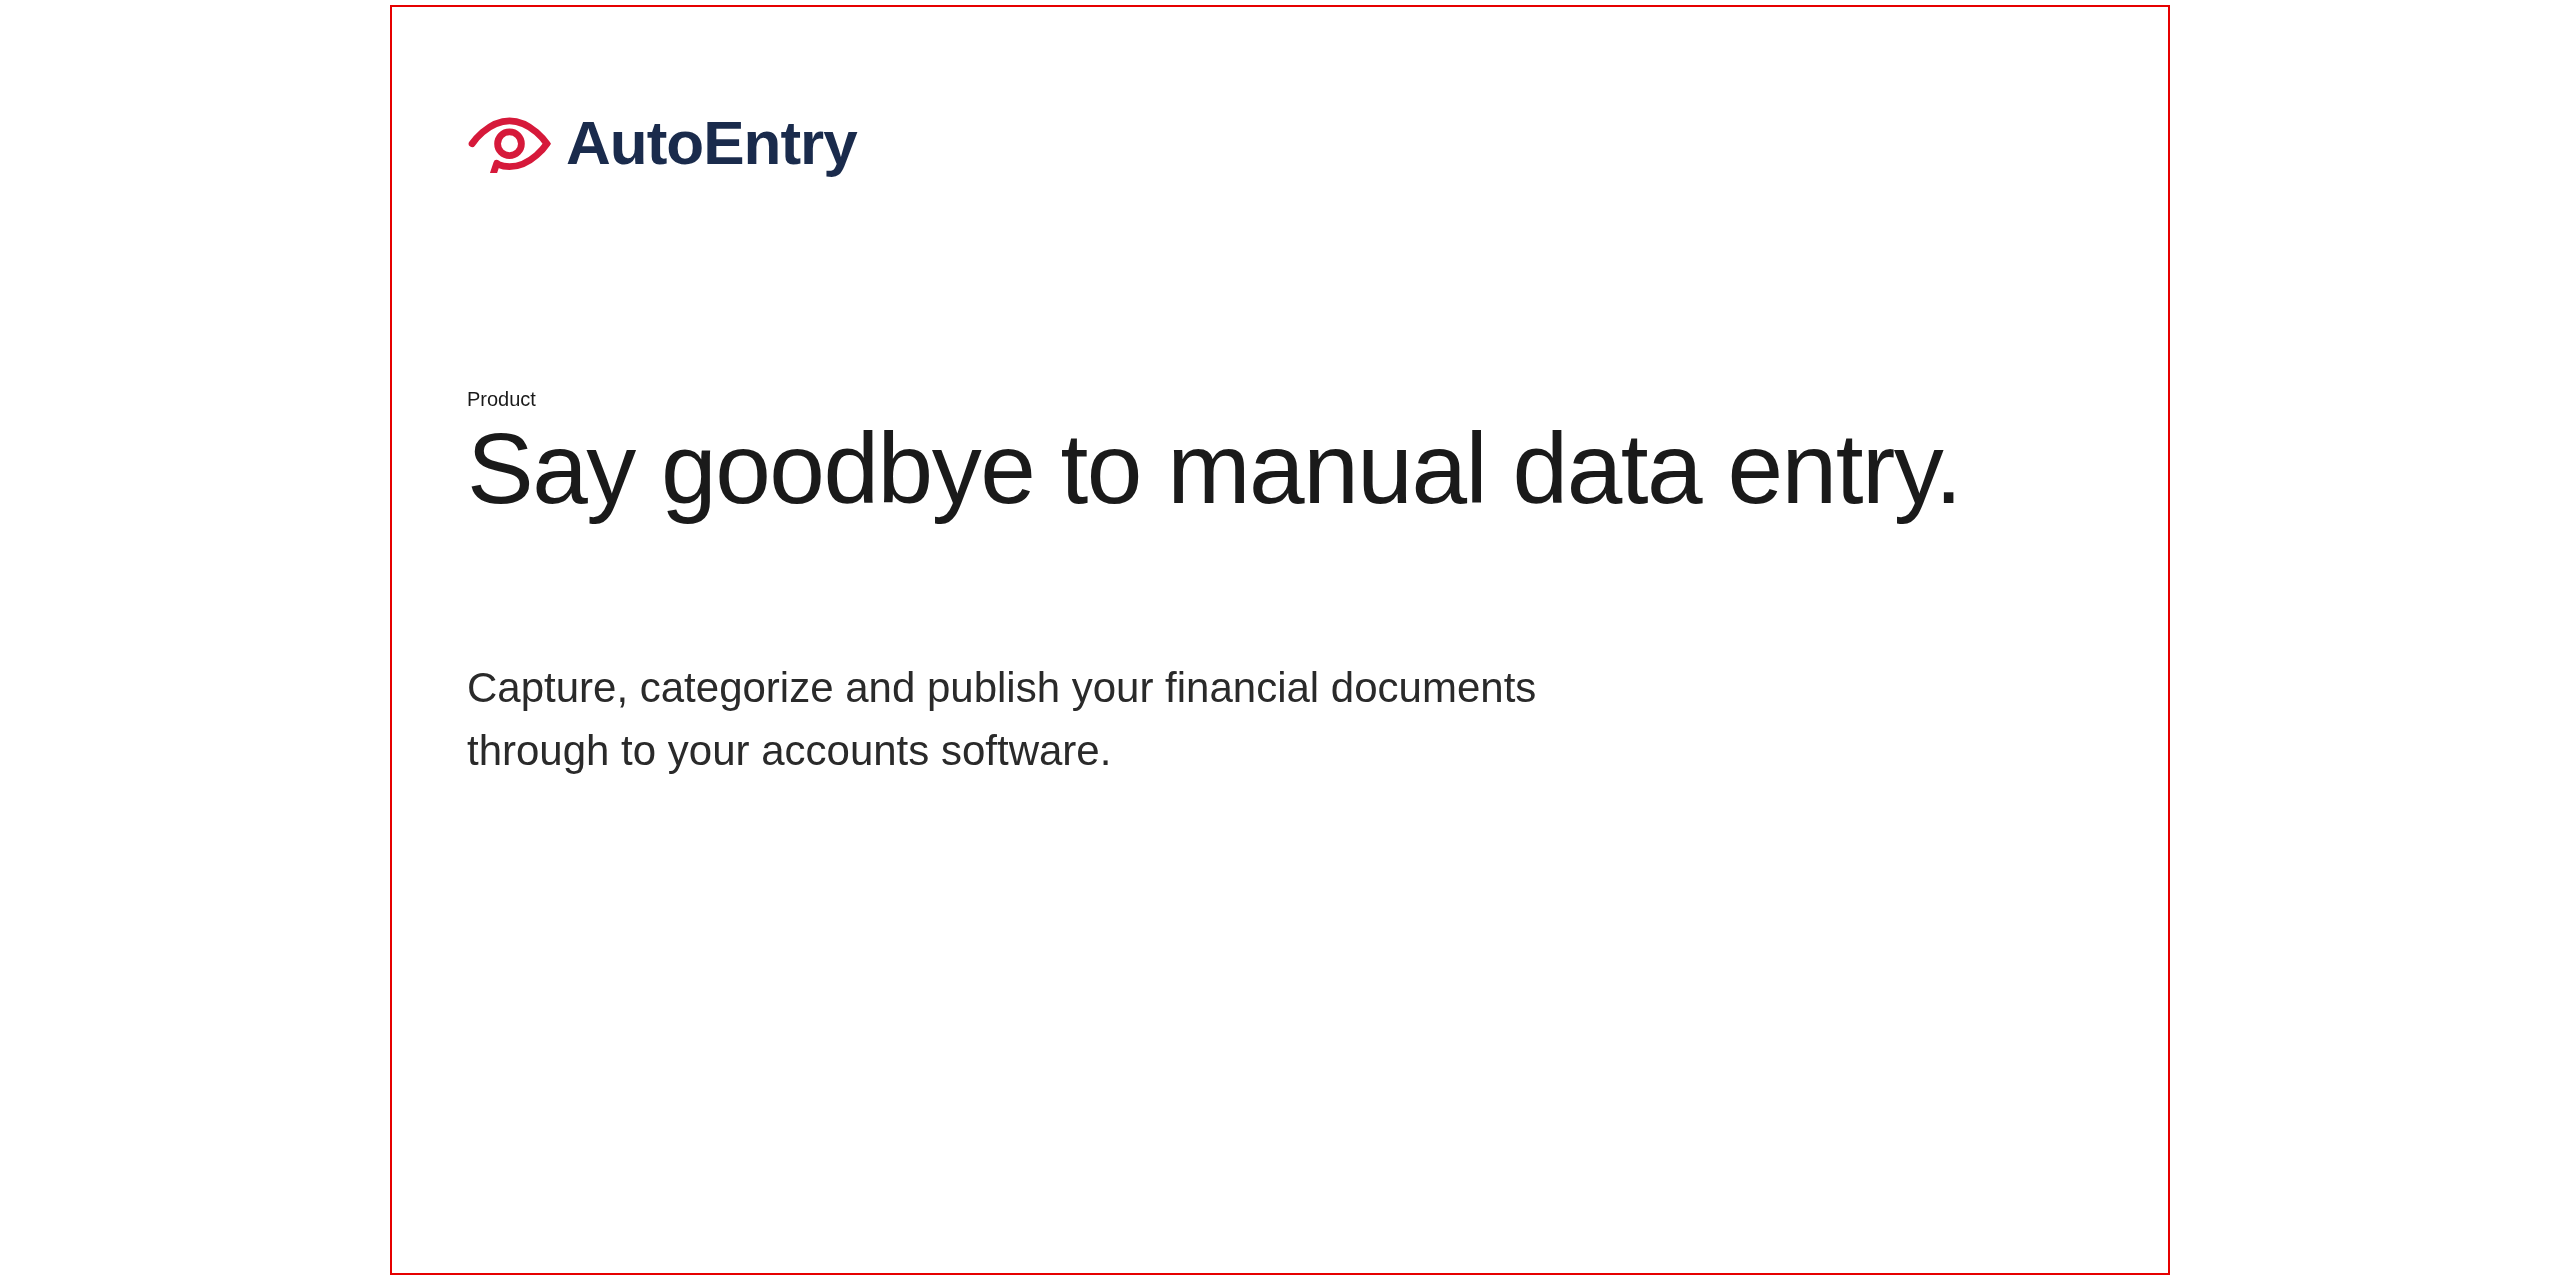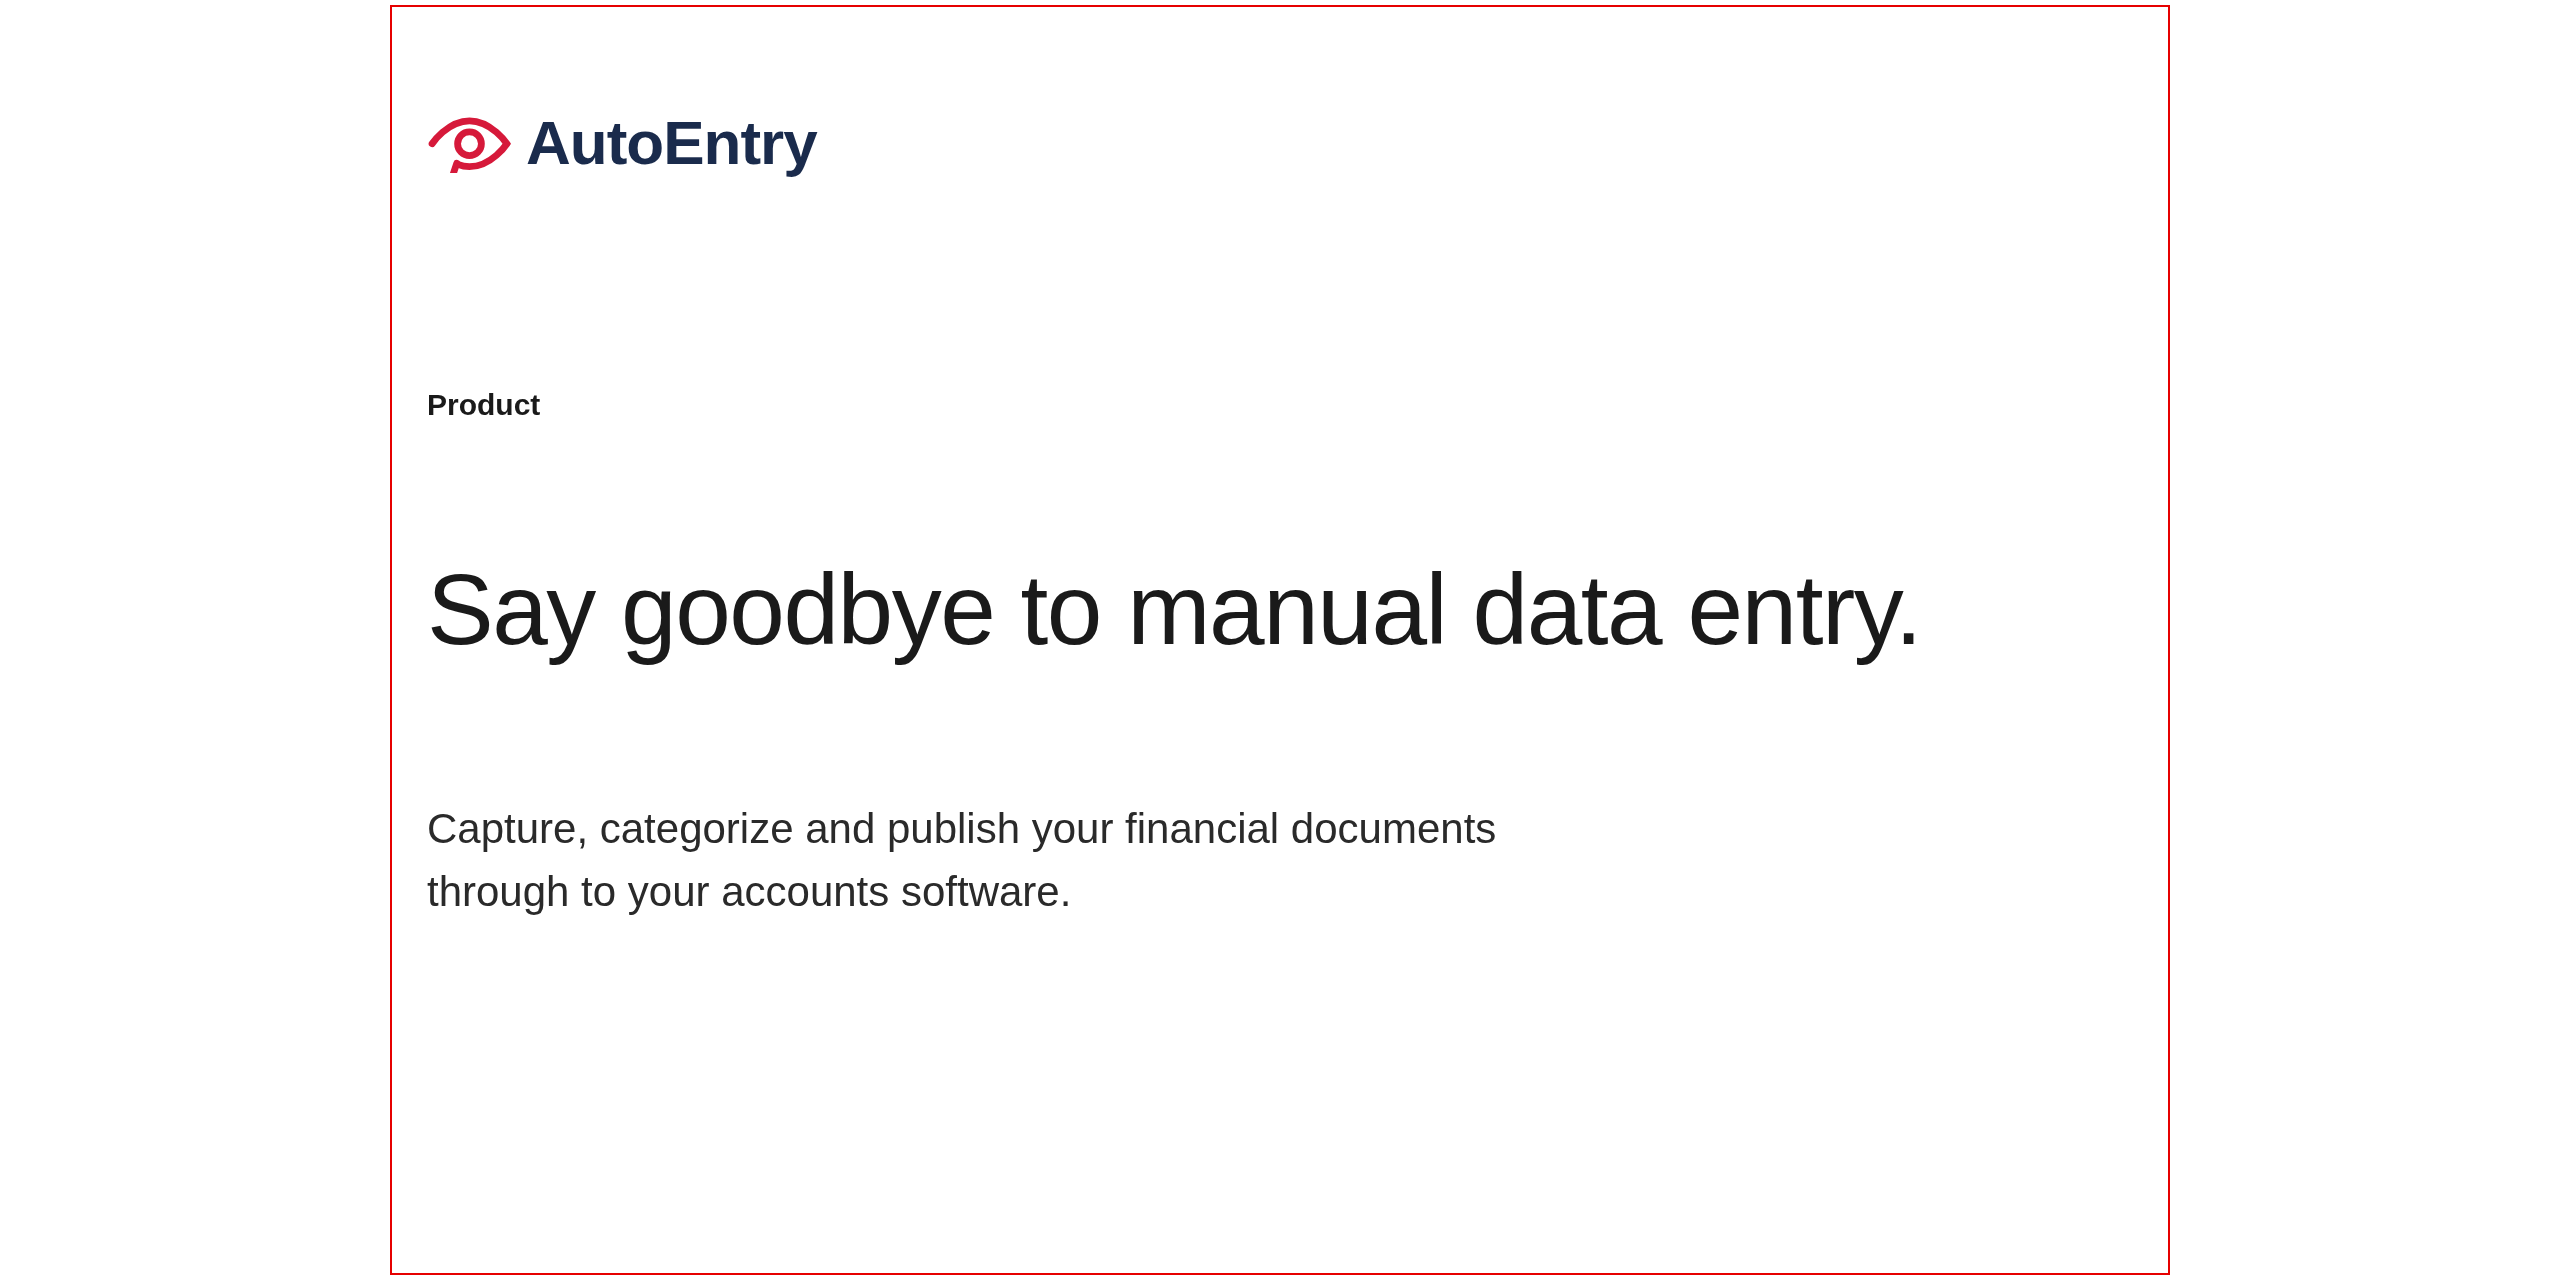--- a/index.html
+++ b/index.html
@@ -14,44 +14,43 @@
       height: 1280px;
       display: flex;
       align-items: center;
       justify-content: center;
     }
     .container {
       border: 2px solid #E60000;
       background: #ffffff;
       width: 1780px;
       height: 1270px;
-      padding: 100px 35px;
+      padding: 100px 75px;
       position: relative;
     }
     .logo-area {
       display: flex;
       align-items: center;
       gap: 14px;
       margin-bottom: 210px;
     }
     .logo-icon {
       width: 85px;
       height: 58px;
     }
     .logo-text {
       font-size: 62px;
       font-weight: 700;
       color: #1A2B4C;
       letter-spacing: -1px;
     }
     .category-label {
-      font-size: 30px;
-      font-weight: 700;
+      font-size: 20px;
+      font-weight: 400;
       color: #1A1A1A;
-      margin-bottom: 130px;
     }
     .headline {
       font-size: 100px;
       font-weight: 400;
       color: #1A1A1A;
       line-height: 1.15;
       letter-spacing: -1.5px;
       margin-bottom: 130px;
     }
     .subtext {

